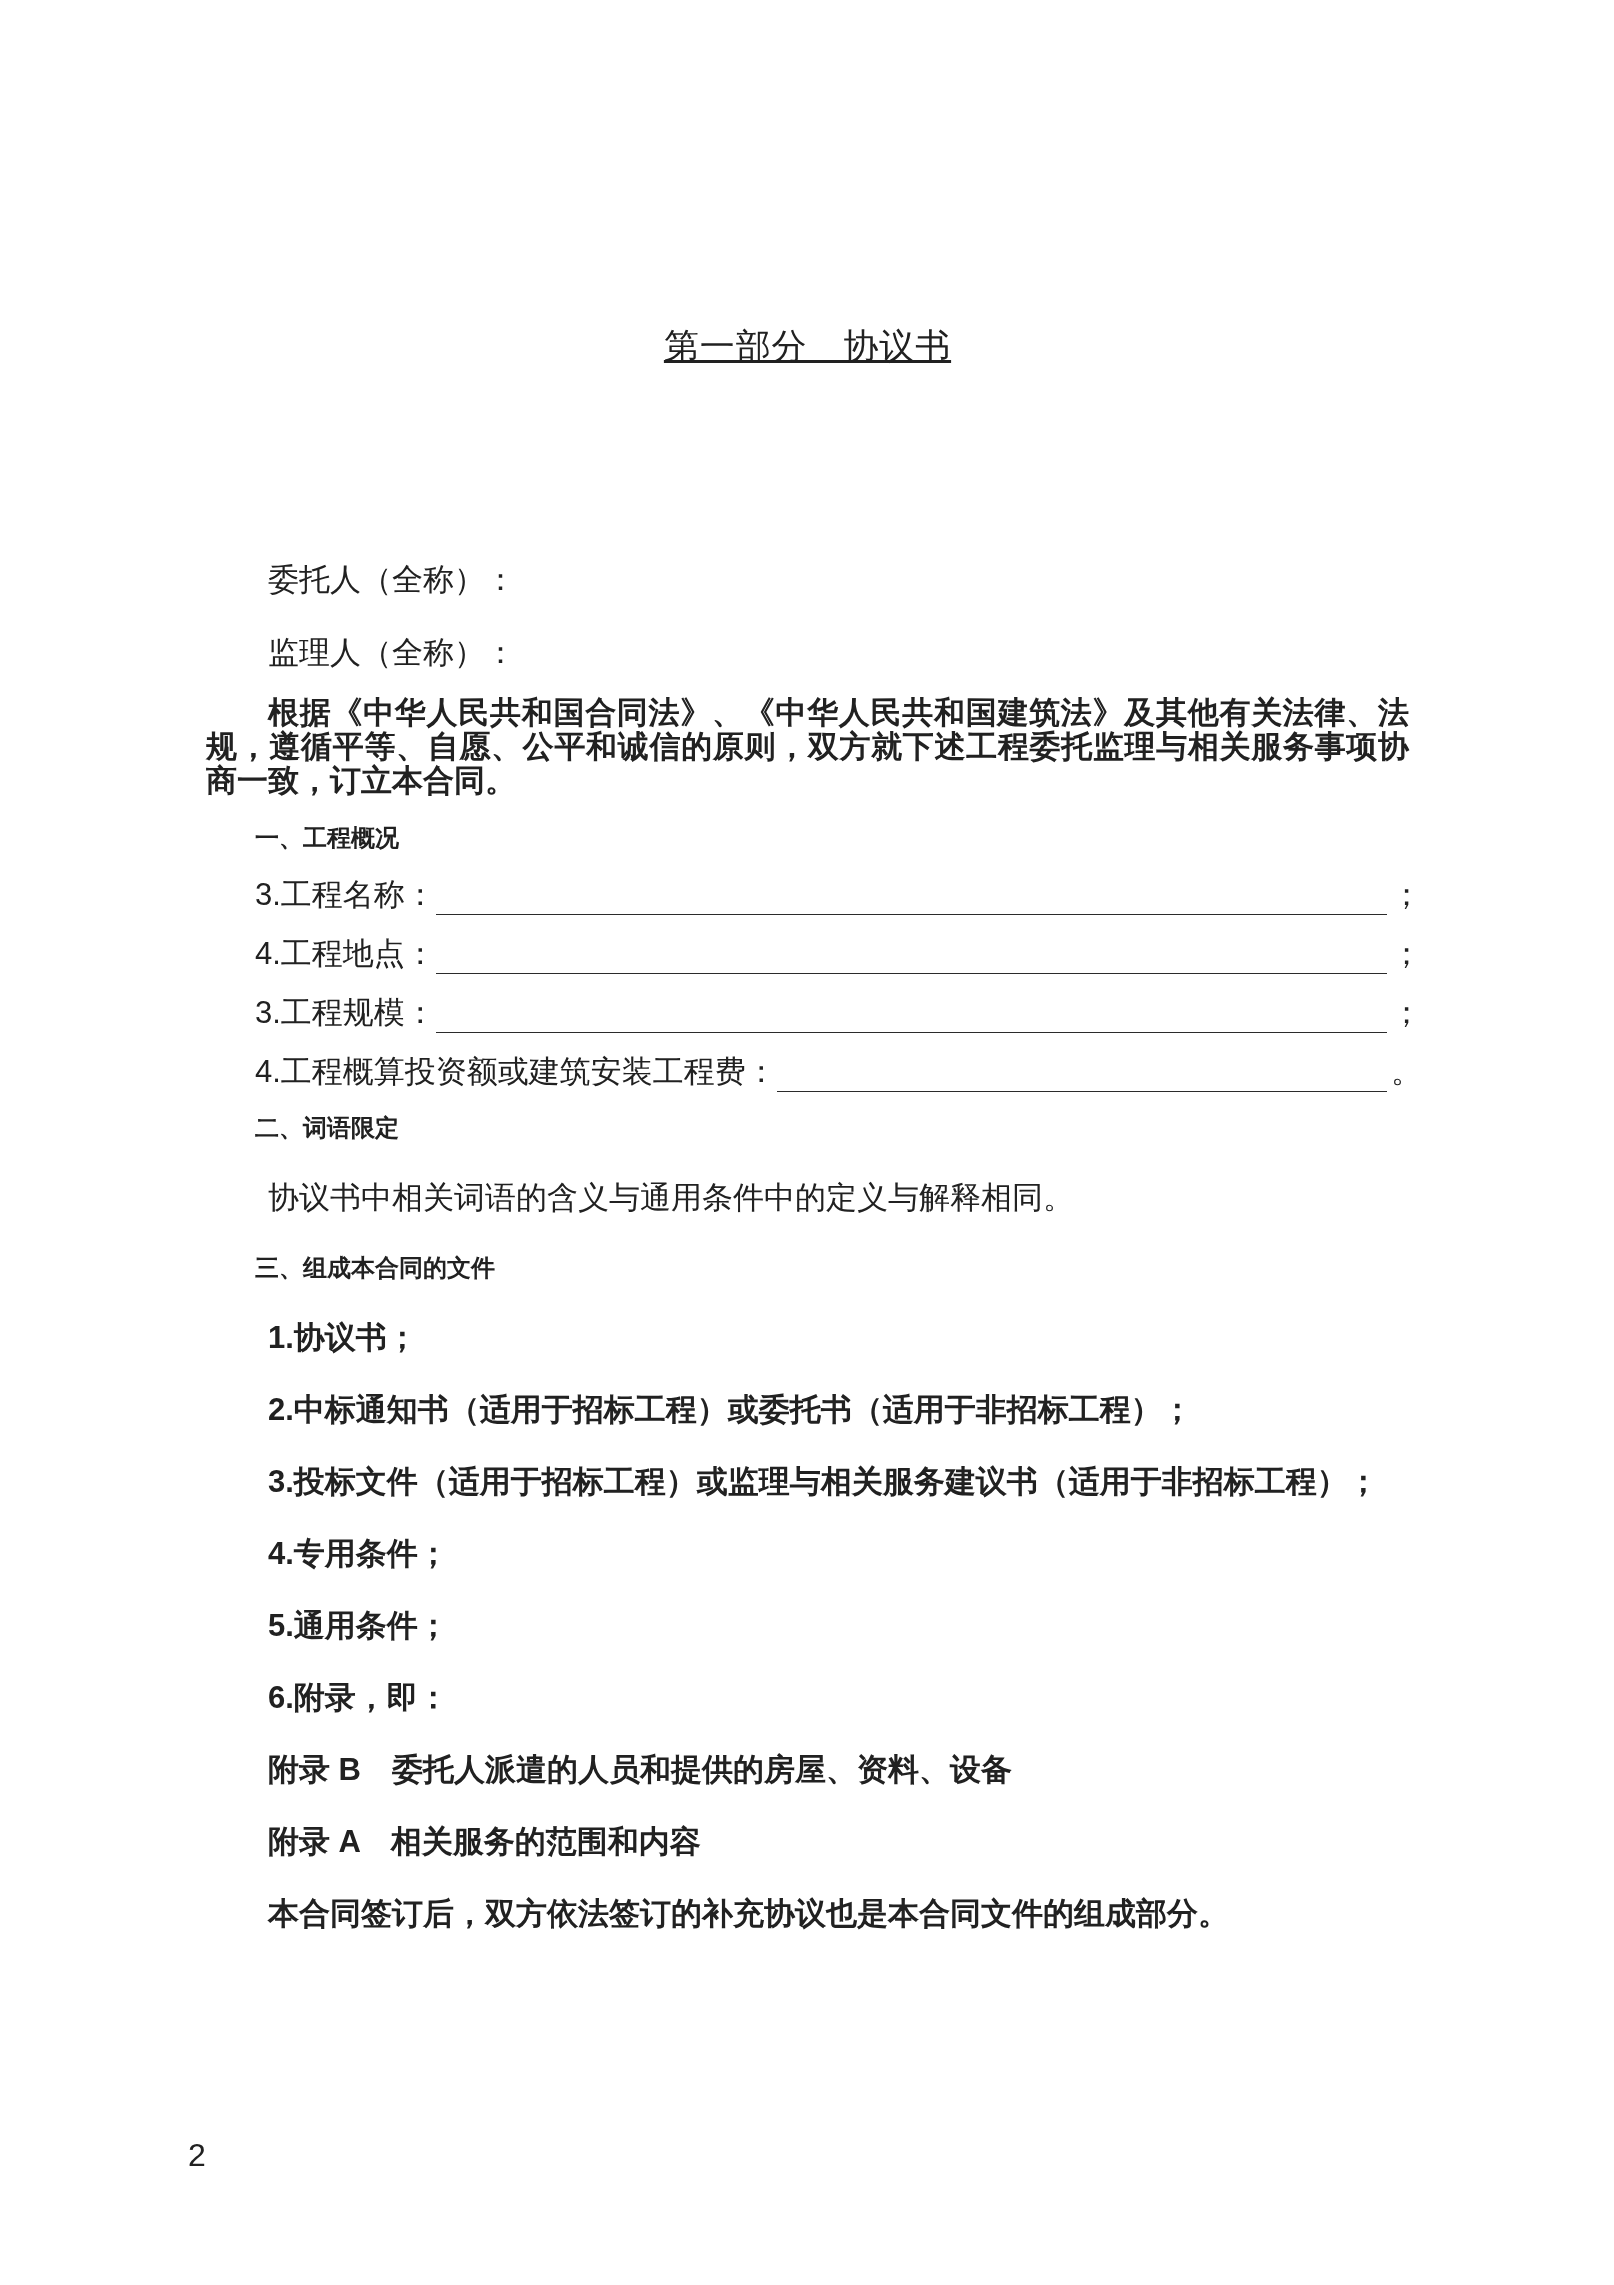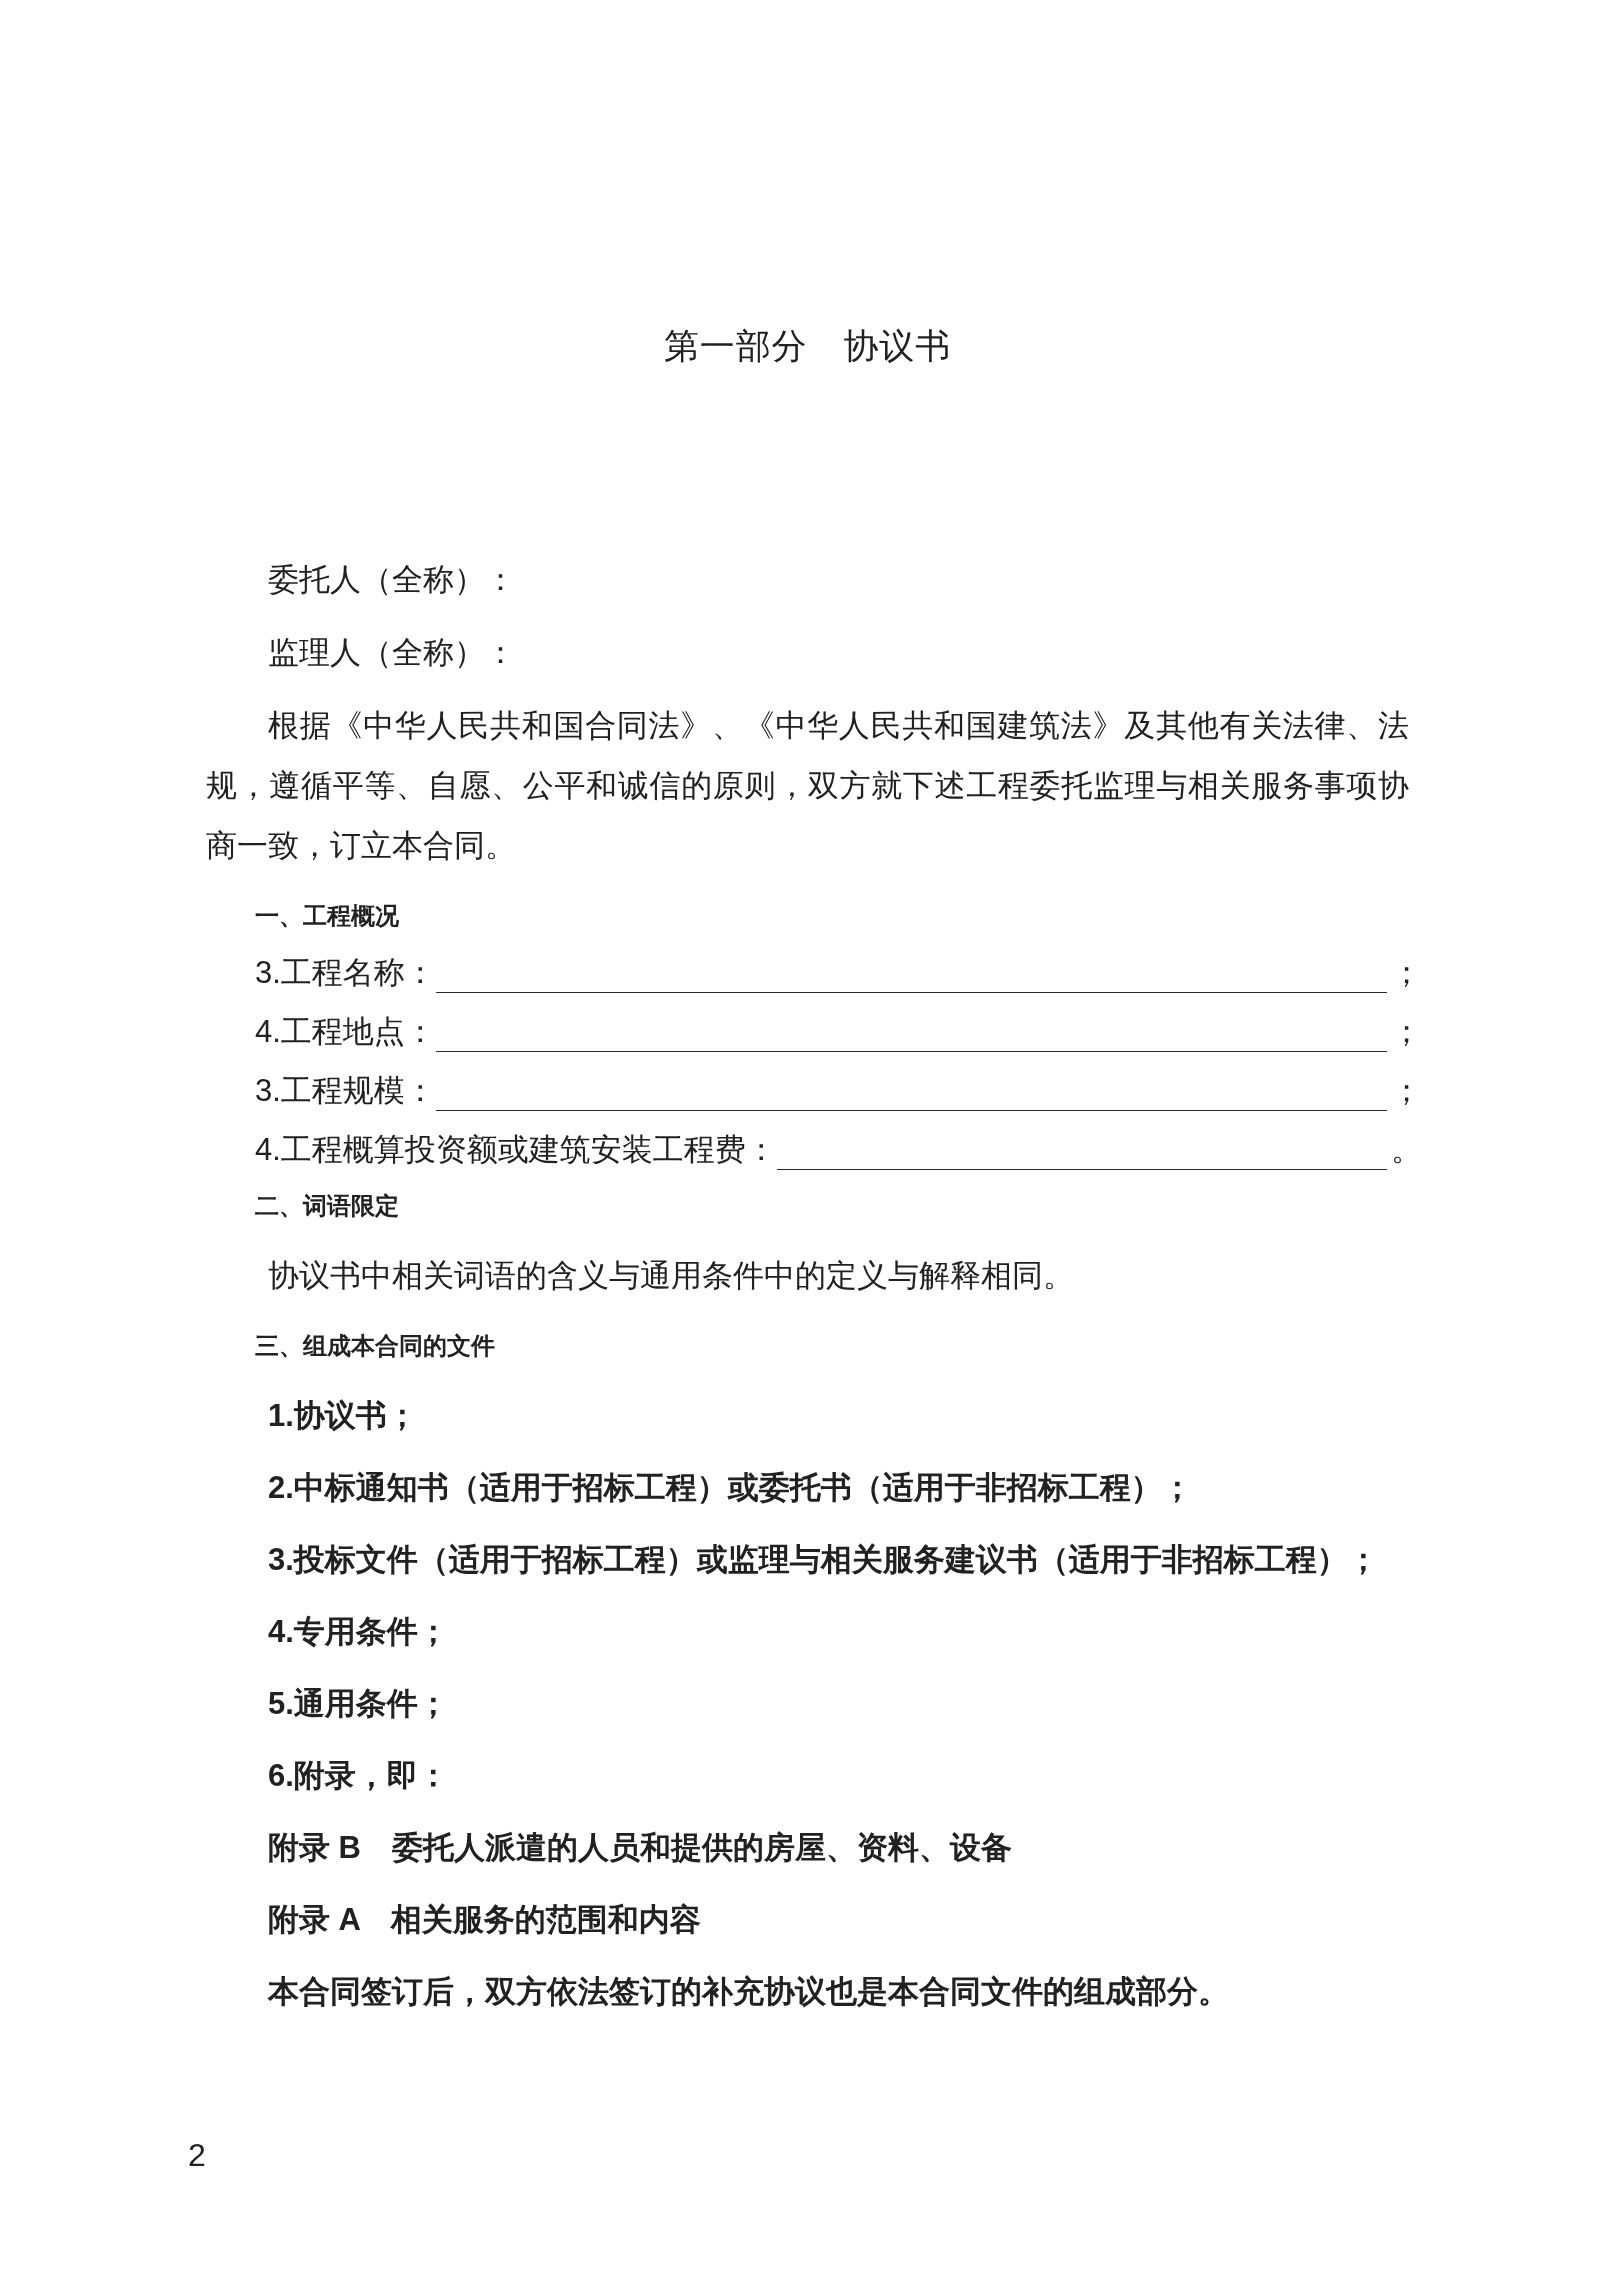--- a/index.html
+++ b/index.html
@@ -14,35 +14,37 @@
     overflow: hidden;
   }
   .doc-title {
     margin: 0;
     padding-top: 322px;
     text-align: center;
     font-size: 35px;
     font-weight: 500;
     line-height: 47px;
     letter-spacing: 0.9px;
+    text-decoration: underline;
   }
   .content {
     padding: 168px 193px 0 193px;
     font-size: 31px;
   }
   .content p { margin: 13px; }
   .party-line {
     line-height: 60px;
     text-indent: 62px;
     white-space: nowrap;
   }
   .preamble {
-    line-height: 60px;
+    line-height: 34px;
     text-indent: 62px;
     text-align: justify;
+    font-weight: bold;
   }
   h2.sec {
     font-size: 24px;
     font-weight: 600;
     line-height: 54px;
     text-indent: 62px;
     margin: 0;
     white-space: nowrap;
   }
   .h2-one   { margin: 23.5px 0 32px 0; }

